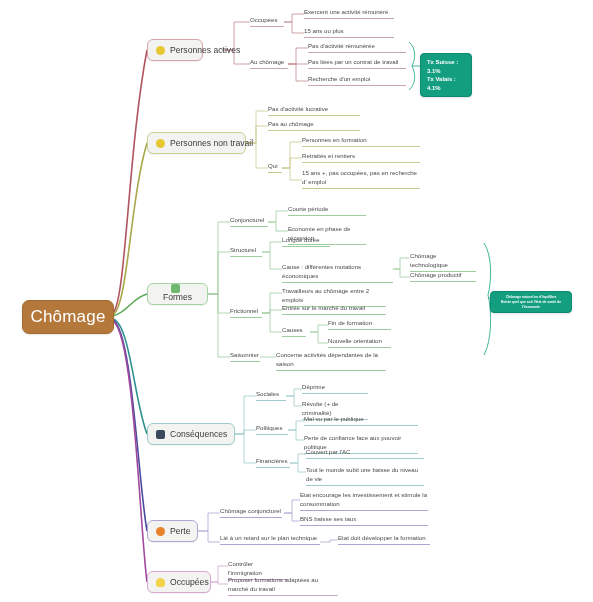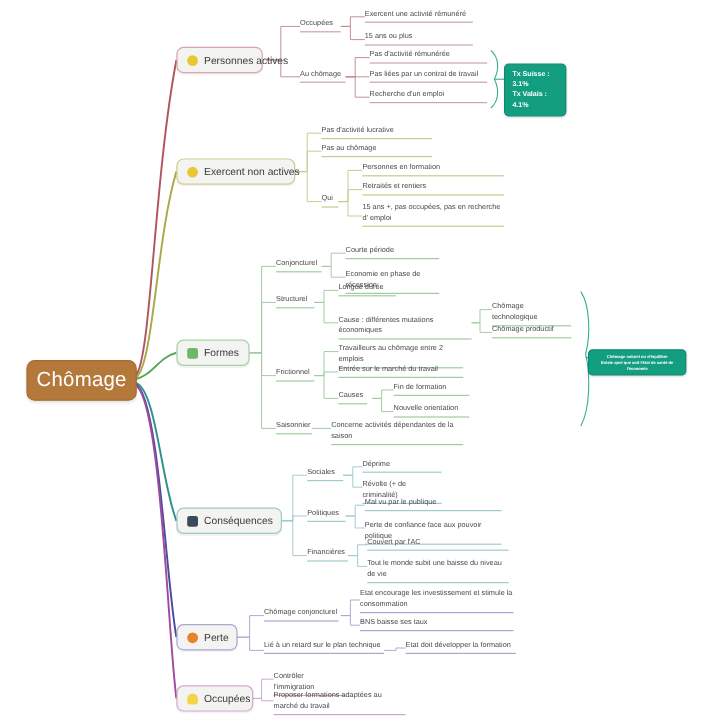--- a/index.html
+++ b/index.html
@@ -159,31 +159,31 @@
     <path d="M320,542 L330,542 L330,540 L338,540" stroke="#a8a8d2" stroke-width="0.8" fill="none"></path>
 
     <path d="M210,582 L218,582 L218,566 L228,566" stroke="#cfa6cb" stroke-width="0.8" fill="none"></path>
     <path d="M210,582 L218,582 L218,584 L228,584" stroke="#cfa6cb" stroke-width="0.8" fill="none"></path>
   </svg>
 
   <div class="root" style="left:22px;top:300px;width:92px;height:34px;">
     <span>Chômage</span>
   </div>
 
-  <div class="branch" style="left:147px;top:39px;width:72px;height:22px;border-color:#d8a5ab;">
+  <div class="branch" style="left:147px;top:39px;width:56px;height:22px;border-color:#d8a5ab;">
     <span class="ic" style="background:#e8c832;border-radius:50%;"></span>
     <span class="lbl">Personnes actives</span>
   </div>
 
   <div class="branch" style="left:147px;top:132px;width:99px;height:22px;border-color:#cfcf94;">
     <span class="ic" style="background:#e8c832;border-radius:50%;"></span>
-    <span class="lbl">Exercent non actives</span>
-  </div>
-
-  <div class="branch" style="left:147px;top:283px;width:61px;height:22px;border-color:#a6d3a6;">
+    <span class="lbl">Personnes non travail</span>
+  </div>
+
+  <div class="branch" style="left:147px;top:283px;width:61px;height:22px;border-color:#a6d3a6;flex-direction:column;">
     <span class="ic" style="background:#6cb86c;border-radius:2px;"></span>
     <span class="lbl">Formes</span>
   </div>
 
   <div class="branch" style="left:147px;top:423px;width:88px;height:22px;border-color:#9fcbcb;align-items:center;">
     <span class="ic" style="background:#3a4a5a;border-radius:2px;"></span>
     <span class="lbl">Conséquences</span>
   </div>
 
   <div class="branch" style="left:147px;top:520px;width:51px;height:22px;border-color:#a8a8d2;">

